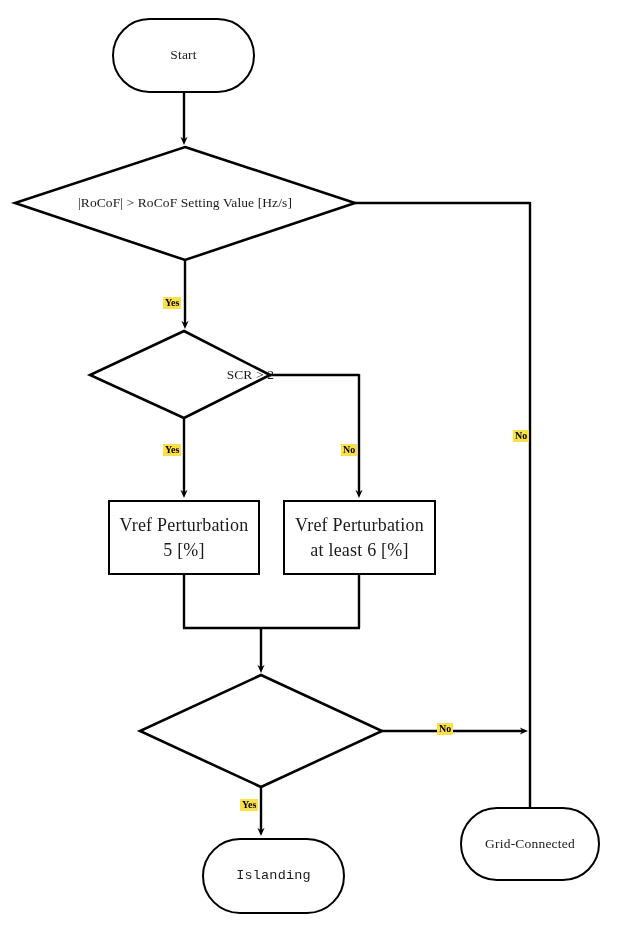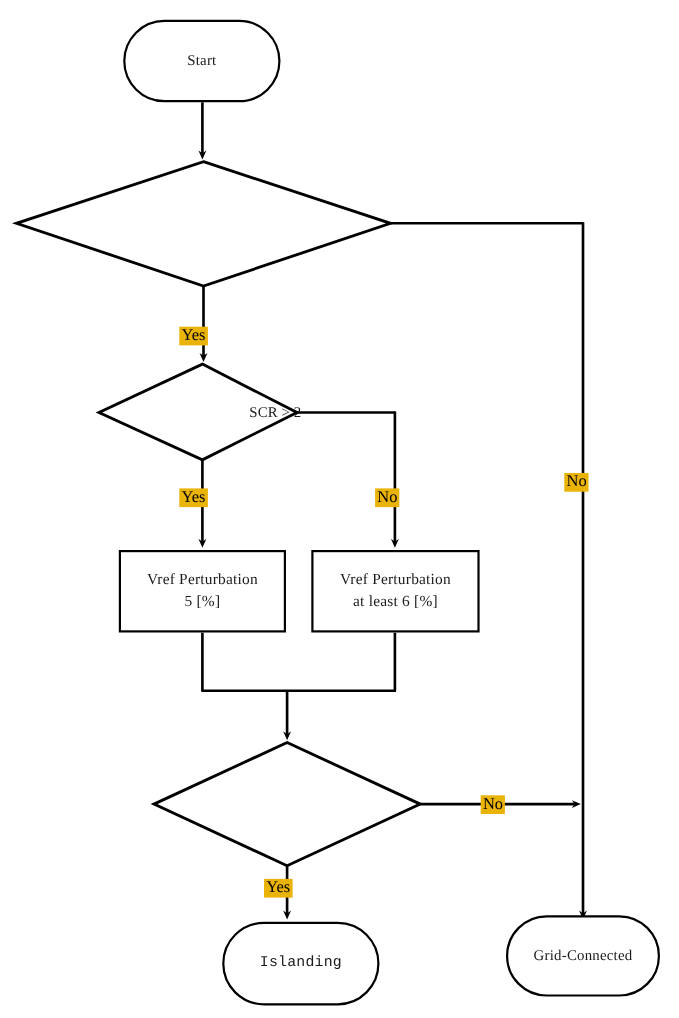--- a/index.html
+++ b/index.html
@@ -38,21 +38,21 @@
   .node-terminal {
     border: 2.4px solid #000000;
     border-radius: 38px;
     font-size: 13.5px;
     line-height: 1.25;
     letter-spacing: .2px;
     text-align: right;
   }
   .node-process {
     border: 2.4px solid #000000;
-    font-size: 14px;
+    font-size: 18px;
     line-height: 1.38;
     letter-spacing: .2px;
   }
   .node-decision {
     background: transparent;
     border: none;
     font-size: 13.5px;
     line-height: 1.2;
     letter-spacing: .1px;
     pointer-events: none;
@@ -60,25 +60,25 @@
   .node-decision .decision-text {
     position: relative;
     z-index: 3;
     white-space: nowrap;
     background: transparent;
     pointer-events: auto;
   }
   .edge-label {
     position: absolute;
     font-family: "Liberation Serif", "DejaVu Serif", serif;
-    font-weight: normal;
-    font-size: 15px;
+    font-weight: bold;
+    font-size: 10px;
     line-height: 1;
     color: #000000;
-    background: #eab308;
+    background: #fde047;
     padding: 1px 2px;
     z-index: 5;
     white-space: nowrap;
   }
   .dtext-1 { width: 340px; }
   .dtext-2 { width: 180px; justify-content: flex-end; }
   .dtext-3 { width: 242px; }
 </style>
 </head>
 <body>
@@ -123,41 +123,44 @@
       <line x1="261" y1="787" x2="261" y2="832" marker-end="url(#arrowhead)"></line>
 
       <line x1="382" y1="731" x2="524" y2="731" marker-end="url(#arrowhead)"></line>
     </g>
   </svg>
 
   <div class="node node-terminal" style="left:112px; top:18px; width:143px; height:75px;">
     <span>Start</span>
   </div>
 
+  <div class="node node-decision dtext-1" style="left:15px; top:182px; width:340px; height:42px;">
+    <span class="decision-text">|RoCoF| &gt; RoCoF Setting Value [Hz/s]</span>
+  </div>
 
   <div class="node node-decision dtext-2" style="left:94px; top:355px; width:180px; height:40px;">
     <span class="decision-text">SCR &gt; 2</span>
   </div>
 
   <div class="node node-process" style="left:108px; top:500px; width:152px; height:75px; flex-direction:column;">
     <span>Vref Perturbation</span>
     <span>5 [%]</span>
   </div>
 
   <div class="node node-process" style="left:283px; top:500px; width:153px; height:75px; flex-direction:column;">
     <span>Vref Perturbation</span>
     <span>at least 6 [%]</span>
   </div>
 
 
   <div class="node node-terminal" style="left:202px; top:838px; width:143px; height:76px;font-family:Liberation Mono, monospace;">
     <span>Islanding</span>
   </div>
 
-  <div class="node node-terminal" style="left:460px; top:832px; width:140px; height:74px;">
+  <div class="node node-terminal" style="left:460px; top:807px; width:140px; height:74px;">
     <span>Grid-Connected</span>
   </div>
 
   <div class="edge-label" style="left:163px; top:297px;">Yes</div>
 
   <div class="edge-label" style="left:513px; top:430px;">No</div>
 
   <div class="edge-label" style="left:163px; top:444px;">Yes</div>
 
   <div class="edge-label" style="left:341px; top:444px;">No</div>

